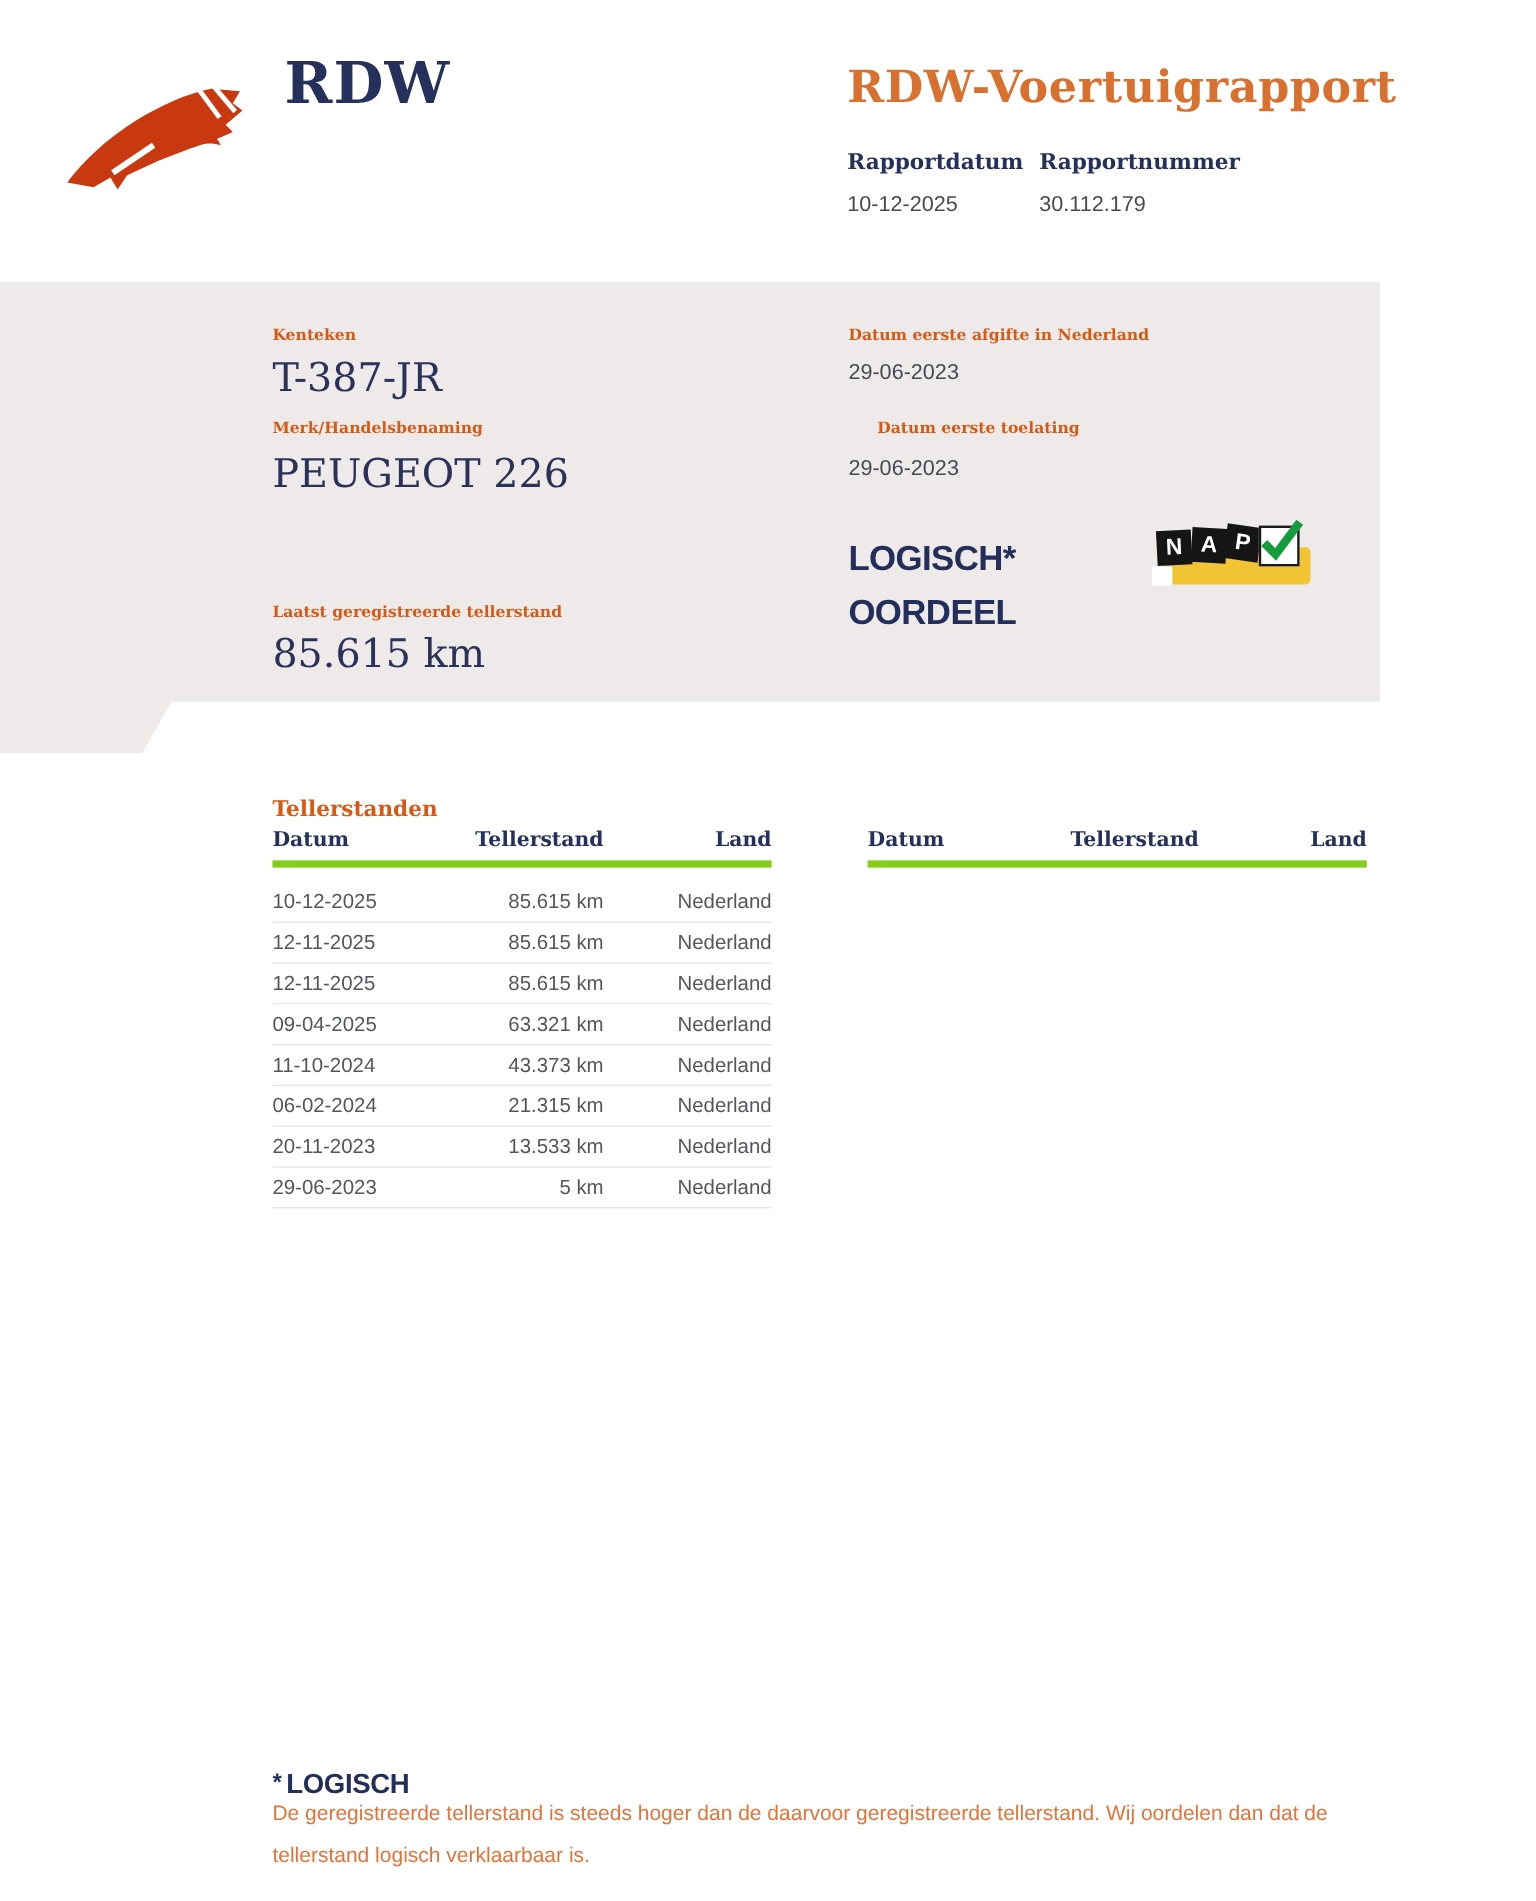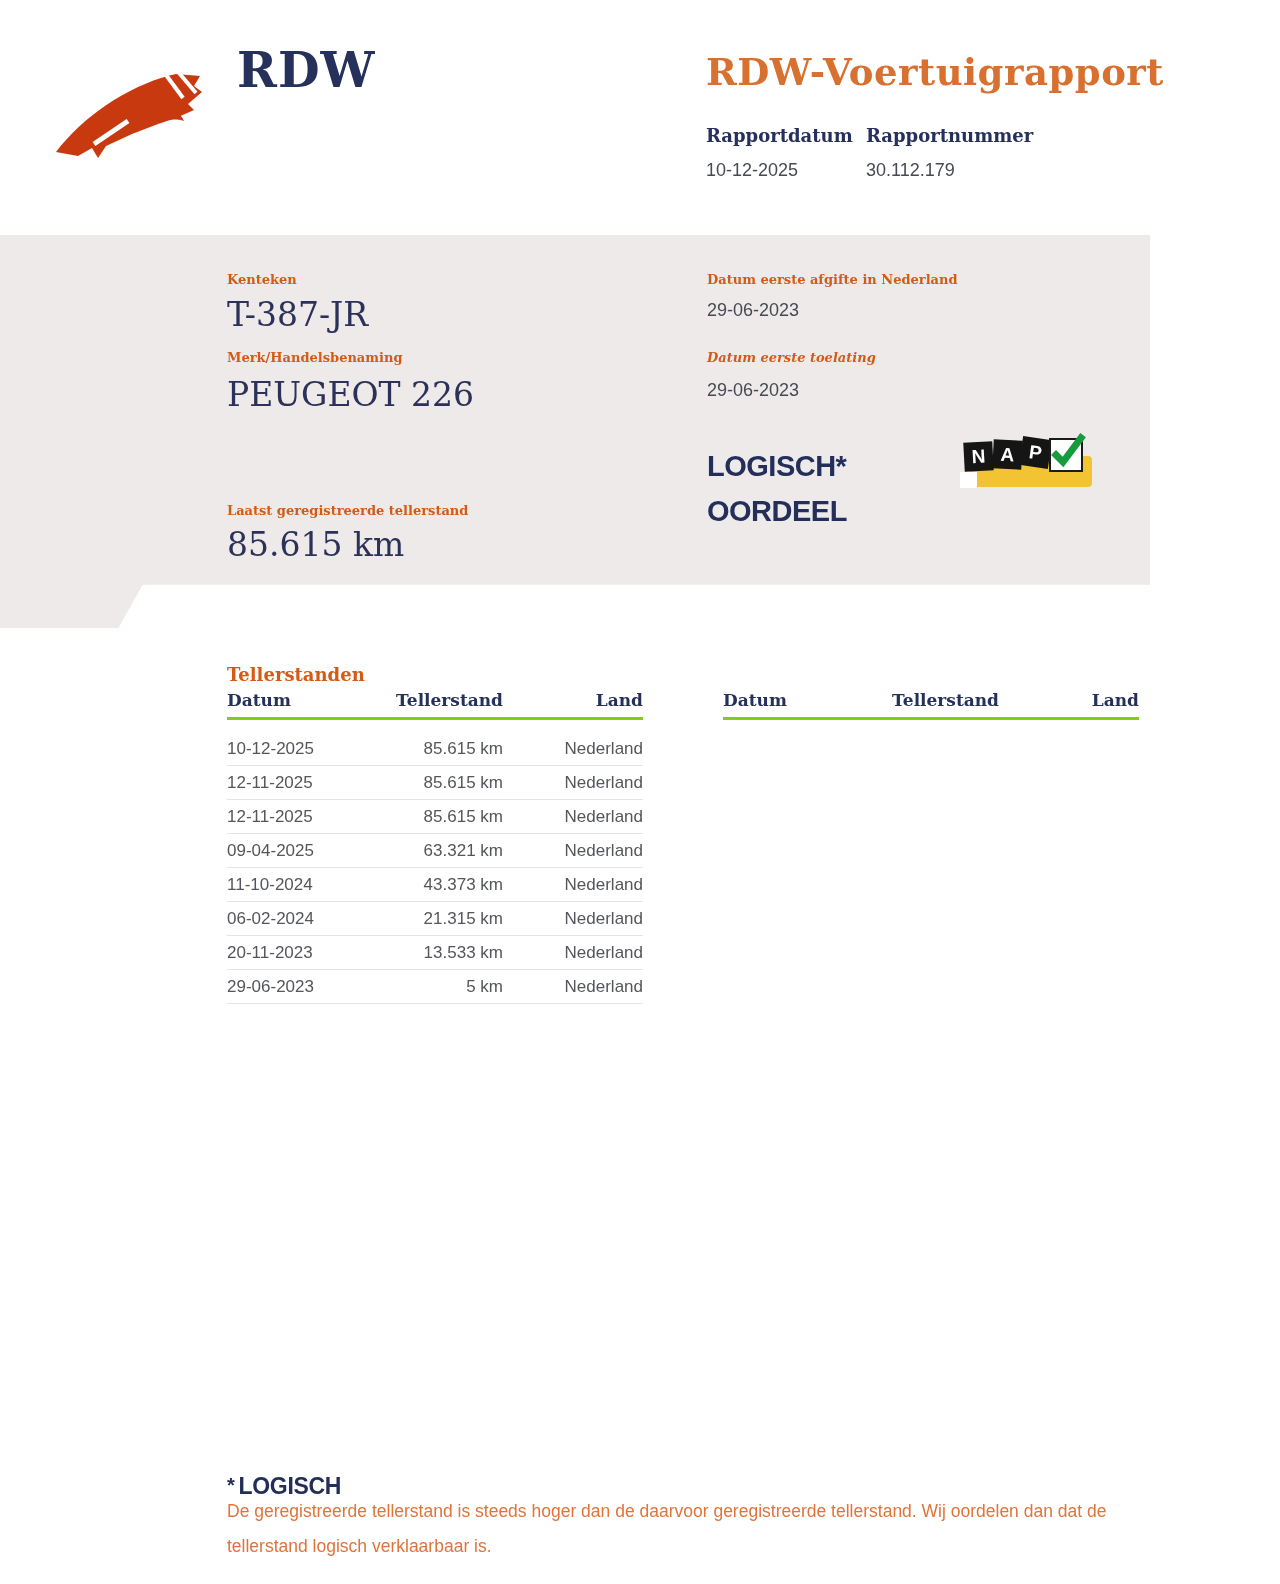--- a/index.html
+++ b/index.html
@@ -47,21 +47,21 @@
     font-family:"DejaVu Serif", serif;
     font-size:33px; color:#2B3158; line-height:1;
   }
   .fld-date { font-size:18px; color:#474A52; }
   .kenteken-label   { left:227px; top:272px; }
   .kenteken-value   { left:227px; top:298px; }
   .merk-label       { left:227px; top:350px; }
   .merk-value       { left:227px; top:378px; }
   .afgifte-label    { left:707px; top:272px; }
   .afgifte-value    { left:707px; top:300px; }
-  .toelating-label  { left:707px; top:350px;font-style:italic; }
+  .toelating-label  { left:731px; top:350px; }
   .toelating-value  { left:707px; top:380px; }
   .teller-label     { left:227px; top:503px; }
   .teller-value     { left:227px; top:528px; }
 
   .oordeel {
     font-weight:700; font-size:29px; color:#242E5B;
     letter-spacing:-0.5px; line-height:1;
   }
   .oordeel-1 { left:707px; top:452px; }
   .oordeel-2 { left:707px; top:497px; }
@@ -89,21 +89,21 @@
 
   
   .section-heading {
     left:227px; top:664px;
     font-family:"DejaVu Serif", serif; font-weight:bold;
     font-size:18px; color:#D45A15;
   }
   .mtable { position:absolute; top:690px; width:416px; }
   .mtable-left  { left:227px; }
   .mtable-right { left:723px; }
-  .thead { display:flex; border-bottom:3px solid #84cc16; padding-bottom:7px; }
+  .thead { display:flex; border-bottom:6px solid #84cc16; padding-bottom:7px; }
   .th {
     font-family:"DejaVu Serif", serif; font-weight:bold;
     font-size:17px; color:#25305B;
   }
   .c-datum  { width:150px; text-align:left;  }
   .c-teller { width:126px; text-align:right; }
   .c-land   { width:140px; text-align:right; }
   .tbody { padding-top:12px; }
   .trow {
     display:flex; height:34px; align-items:center;

